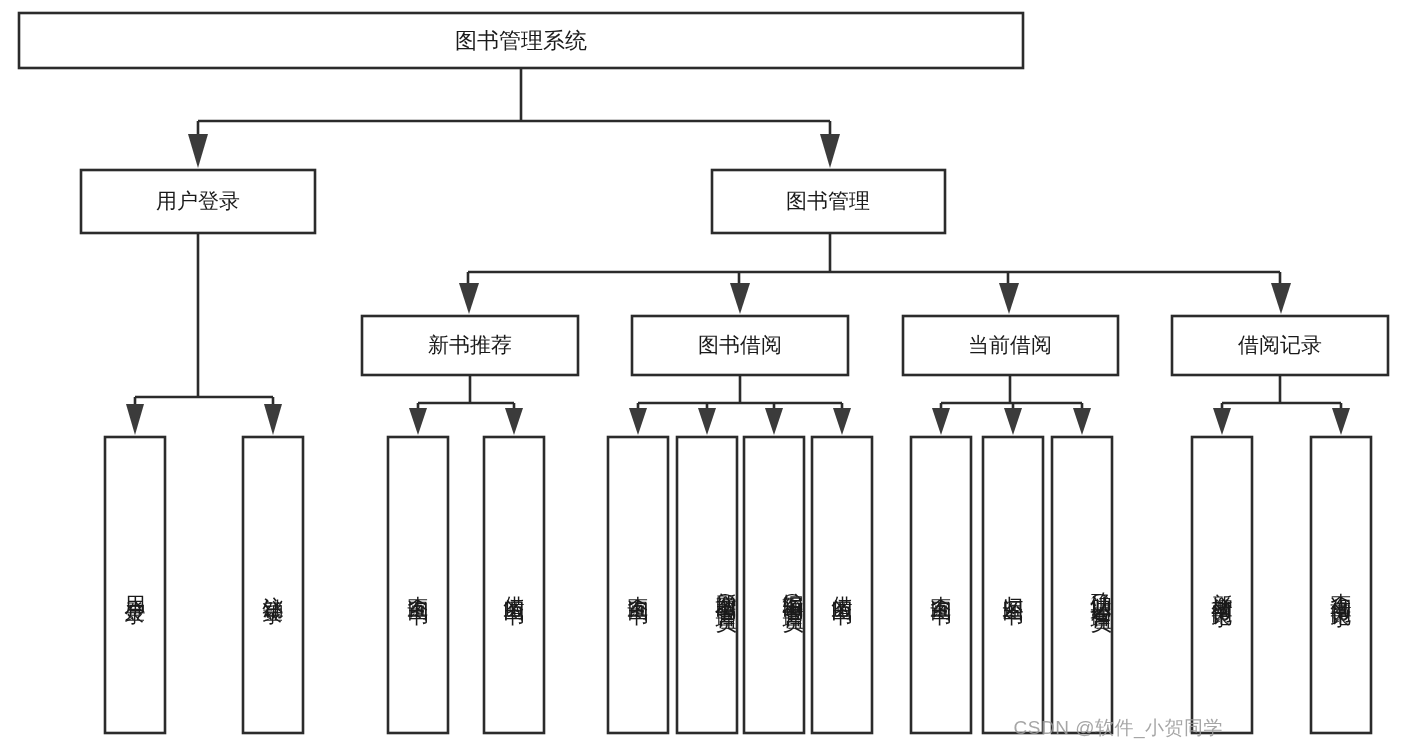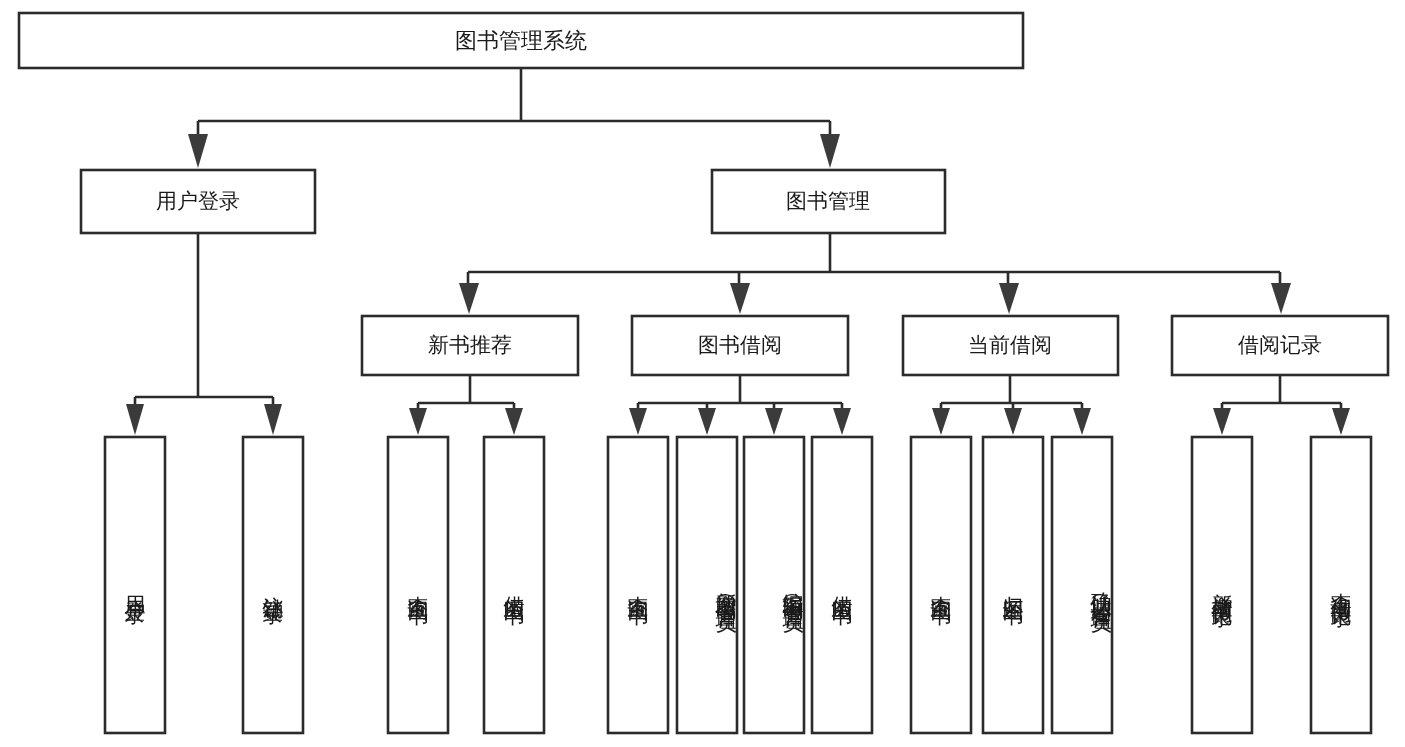--- a/index.html
+++ b/index.html
@@ -222,13 +222,14 @@
   <div class="vlabel" style="left:608px;  top:437px; width:60px; height:296px;">查询图书</div>
   <div class="vlabel" style="left:677px;  top:437px; width:60px; height:296px; align-items:flex-start; padding-top:6px; box-sizing:border-box;">新增图书（管理员）</div>
   <div class="vlabel" style="left:744px;  top:437px; width:60px; height:296px; align-items:flex-start; padding-top:6px; box-sizing:border-box;">编辑图书（管理员）</div>
   <div class="vlabel" style="left:812px;  top:437px; width:60px; height:296px;">借阅图书</div>
   <div class="vlabel" style="left:911px;  top:437px; width:60px; height:296px;">查询图书</div>
   <div class="vlabel" style="left:983px;  top:437px; width:60px; height:296px;">归还图书</div>
   <div class="vlabel" style="left:1052px; top:437px; width:60px; height:296px; align-items:flex-start; padding-top:6px; box-sizing:border-box;">确认归还（管理员）</div>
   <div class="vlabel" style="left:1192px; top:437px; width:60px; height:296px;">新增借阅记录</div>
   <div class="vlabel" style="left:1311px; top:437px; width:60px; height:296px;">查询借阅记录</div>
 
+  <div class="watermark">CSDN @软件_小贺同学</div>
 </div>
 
 </body></html>

